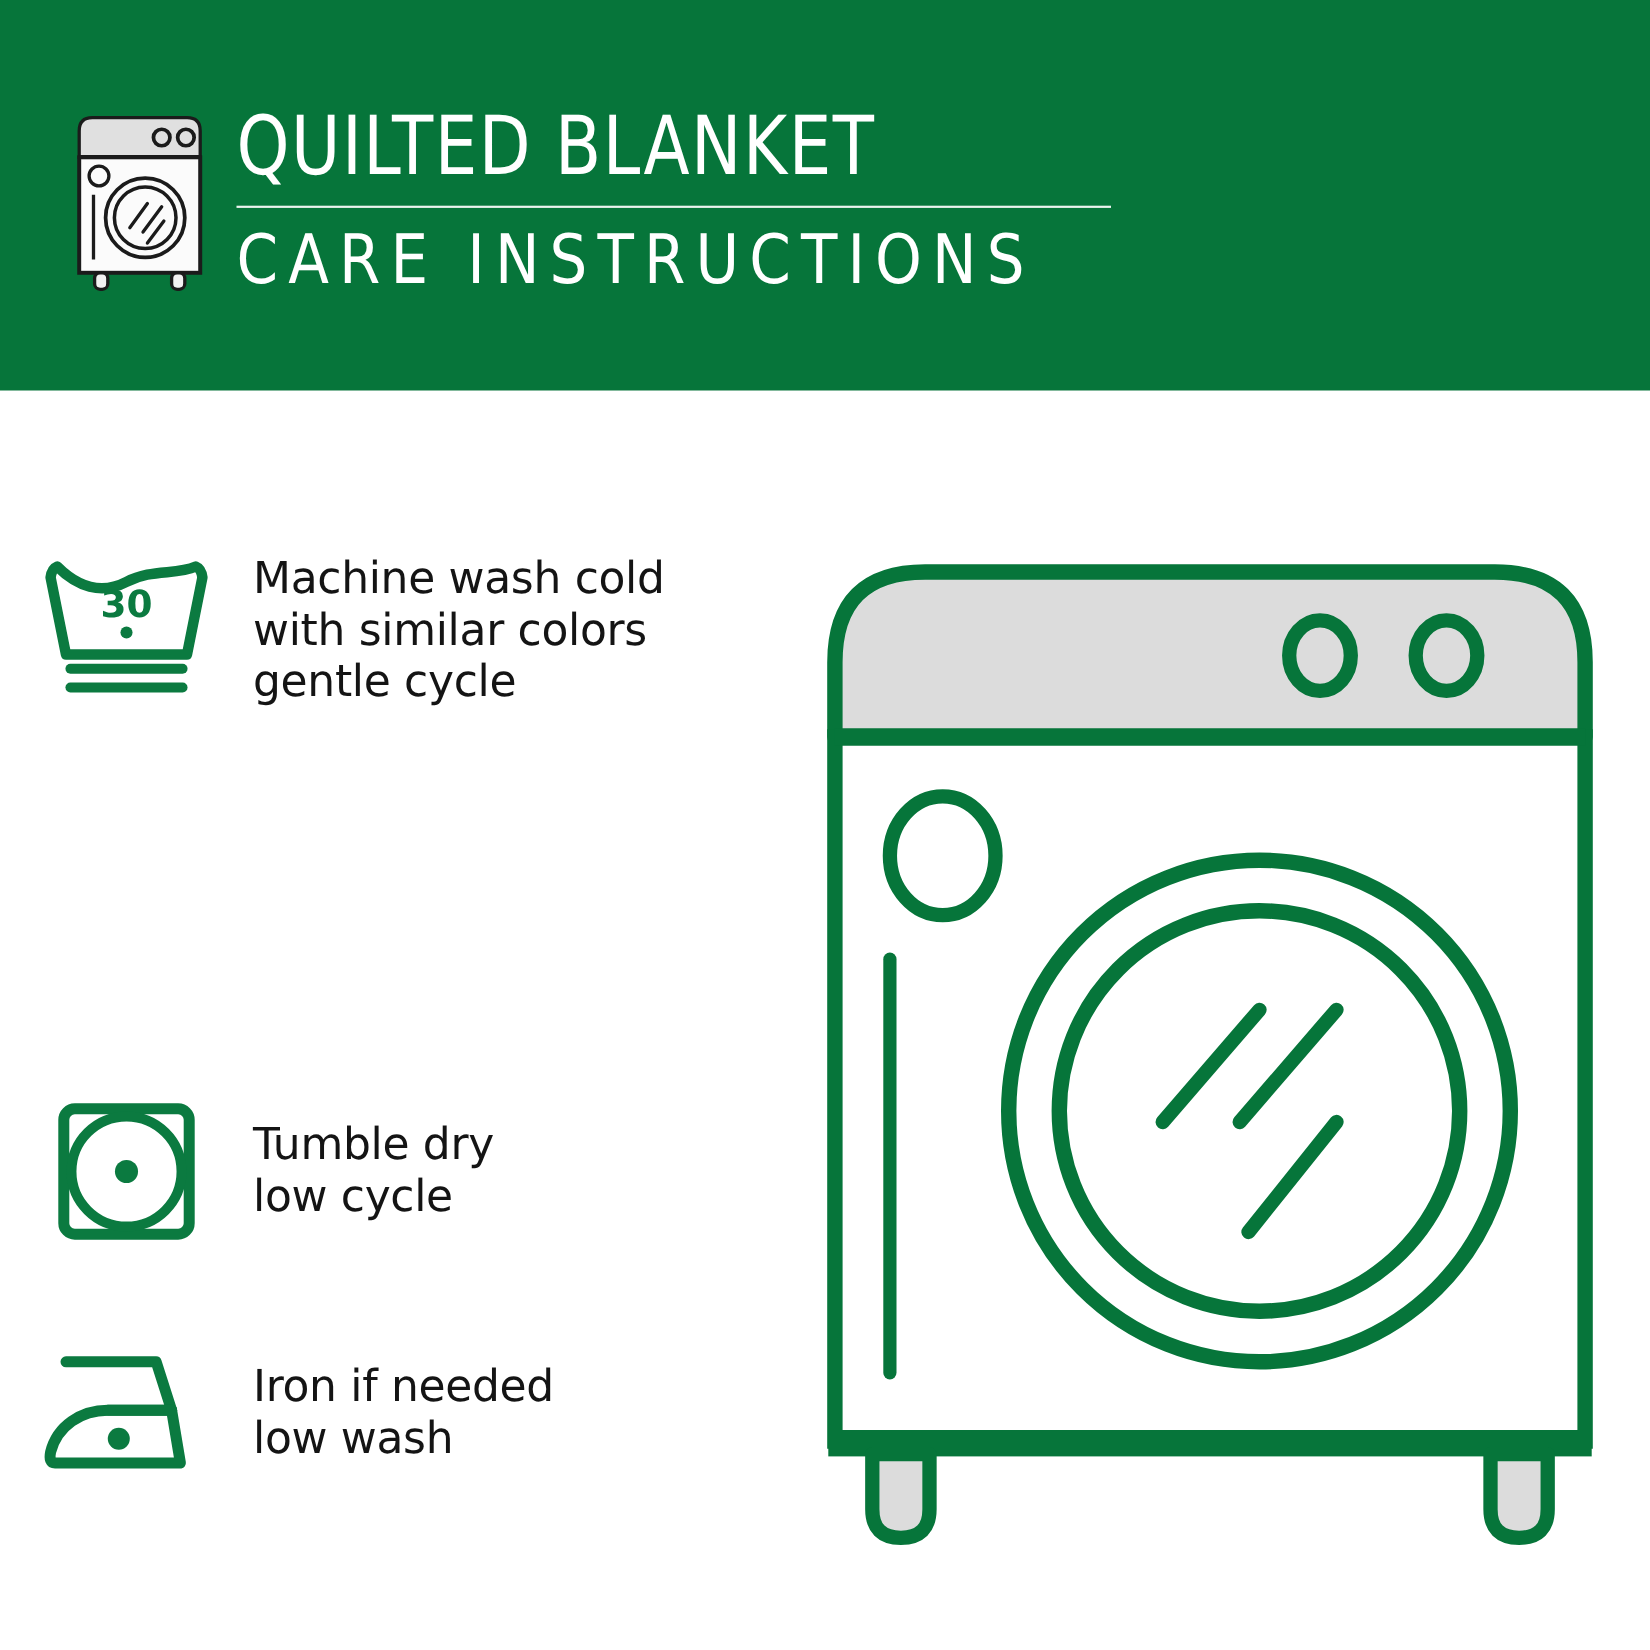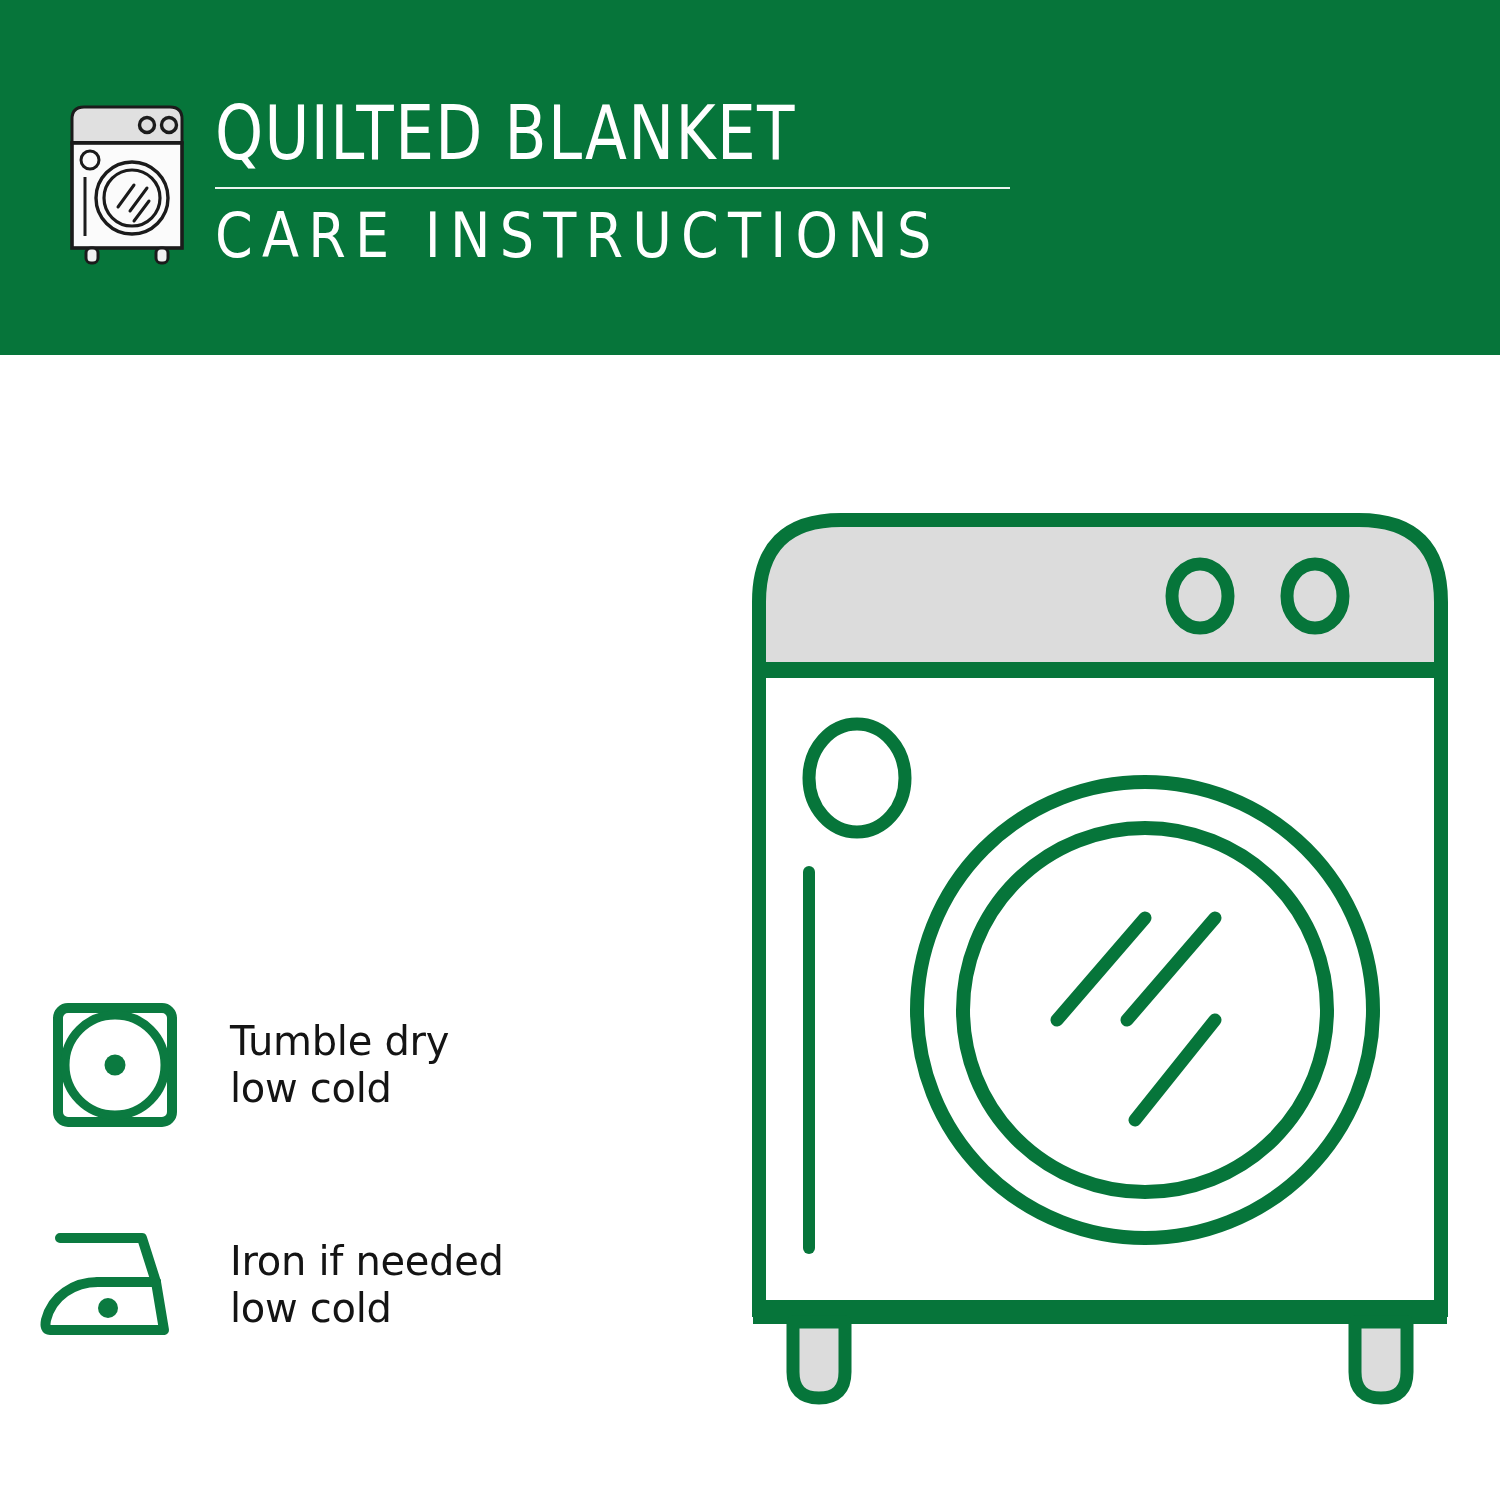--- a/index.html
+++ b/index.html
@@ -154,51 +154,73 @@
     <div id="header-text-block">
       <div id="title-main">QUILTED BLANKET</div>
       <div id="title-divider"></div>
       <div id="title-sub">CARE INSTRUCTIONS</div>
     </div>
 
   </div>
 
   <div id="care-list">
 
+    <div class="care-row" id="row-wash">
+      <div class="care-icon-wrap">
+        <svg viewBox="0 0 170 140" width="170" height="140">
+
+          <path d="M16 22 Q17 14 22 12 L22 12
+                   C40 30 62 38 85 26
+                   C108 14 130 20 148 12
+                   L148 12 Q153 14 154 22
+                   L140 92 L30 92 Z" fill="none" stroke="#0B7A40" stroke-width="9.5" stroke-linejoin="round" stroke-linecap="round"></path>
+
+          <line x1="34" y1="105" x2="136" y2="105" stroke="#0B7A40" stroke-width="9" stroke-linecap="round"></line>
+          <line x1="34" y1="122" x2="136" y2="122" stroke="#0B7A40" stroke-width="9" stroke-linecap="round"></line>
+
+          <text x="85" y="58" text-anchor="middle" font-family="DejaVu Sans, Liberation Sans, sans-serif" font-size="34" font-weight="bold" fill="#0B7A40">30</text>
+
+          <circle cx="85" cy="72" r="5.5" fill="#0B7A40"></circle>
+        </svg>
+      </div>
+      <div class="care-label">Machine wash cold
+with similar colors
+gentle cycle</div>
+    </div>
 
 
     <div class="care-row" id="row-dry">
       <div class="care-icon-wrap">
         <svg viewBox="0 0 150 150" width="150" height="150">
           <rect x="18" y="18" width="114" height="114" rx="10" fill="none" stroke="#0B7A40" stroke-width="10"></rect>
           <circle cx="75" cy="75" r="50" fill="none" stroke="#0B7A40" stroke-width="9"></circle>
           <circle cx="75" cy="75" r="10.5" fill="#0B7A40"></circle>
         </svg>
       </div>
       <div class="care-label">Tumble dry
-low cold</div>
+low cycle</div>
     </div>
 
     <div class="care-row" id="row-iron">
       <div class="care-icon-wrap">
         <svg viewBox="0 0 170 130" width="170" height="130">
 
           <path d="M30 18 L112 18 L126 62" fill="none" stroke="#0B7A40" stroke-width="10" stroke-linecap="round" stroke-linejoin="round"></path>
 
           <path d="M126 62 L134 110 L20 110
                    Q14 110 16 100
                    C22 76 44 62 68 62 Z" fill="none" stroke="#0B7A40" stroke-width="10" stroke-linejoin="round" stroke-linecap="round"></path>
 
           <line x1="68" y1="62" x2="126" y2="62" stroke="#0B7A40" stroke-width="10" stroke-linecap="round"></line>
 
           <circle cx="78" cy="88" r="10" fill="#0B7A40"></circle>
         </svg>
       </div>
       <div class="care-label">Iron if needed
-low cold</div>
+low wash</div>
     </div>
 
   </div>
 
   <div id="machine-illustration">
     <svg viewBox="0 0 710 925" width="710" height="925">
 
       <path d="M14 102 Q14 20 96 20 L614 20 Q696 20 696 102 L696 170 L14 170 Z" fill="#DCDCDC" stroke="#06753A" stroke-width="14" stroke-linejoin="round"></path>
 
       <path d="M14 170 L696 170 L696 810 L14 810 Z" fill="#ffffff" stroke="#06753A" stroke-width="14" stroke-linejoin="miter"></path>

